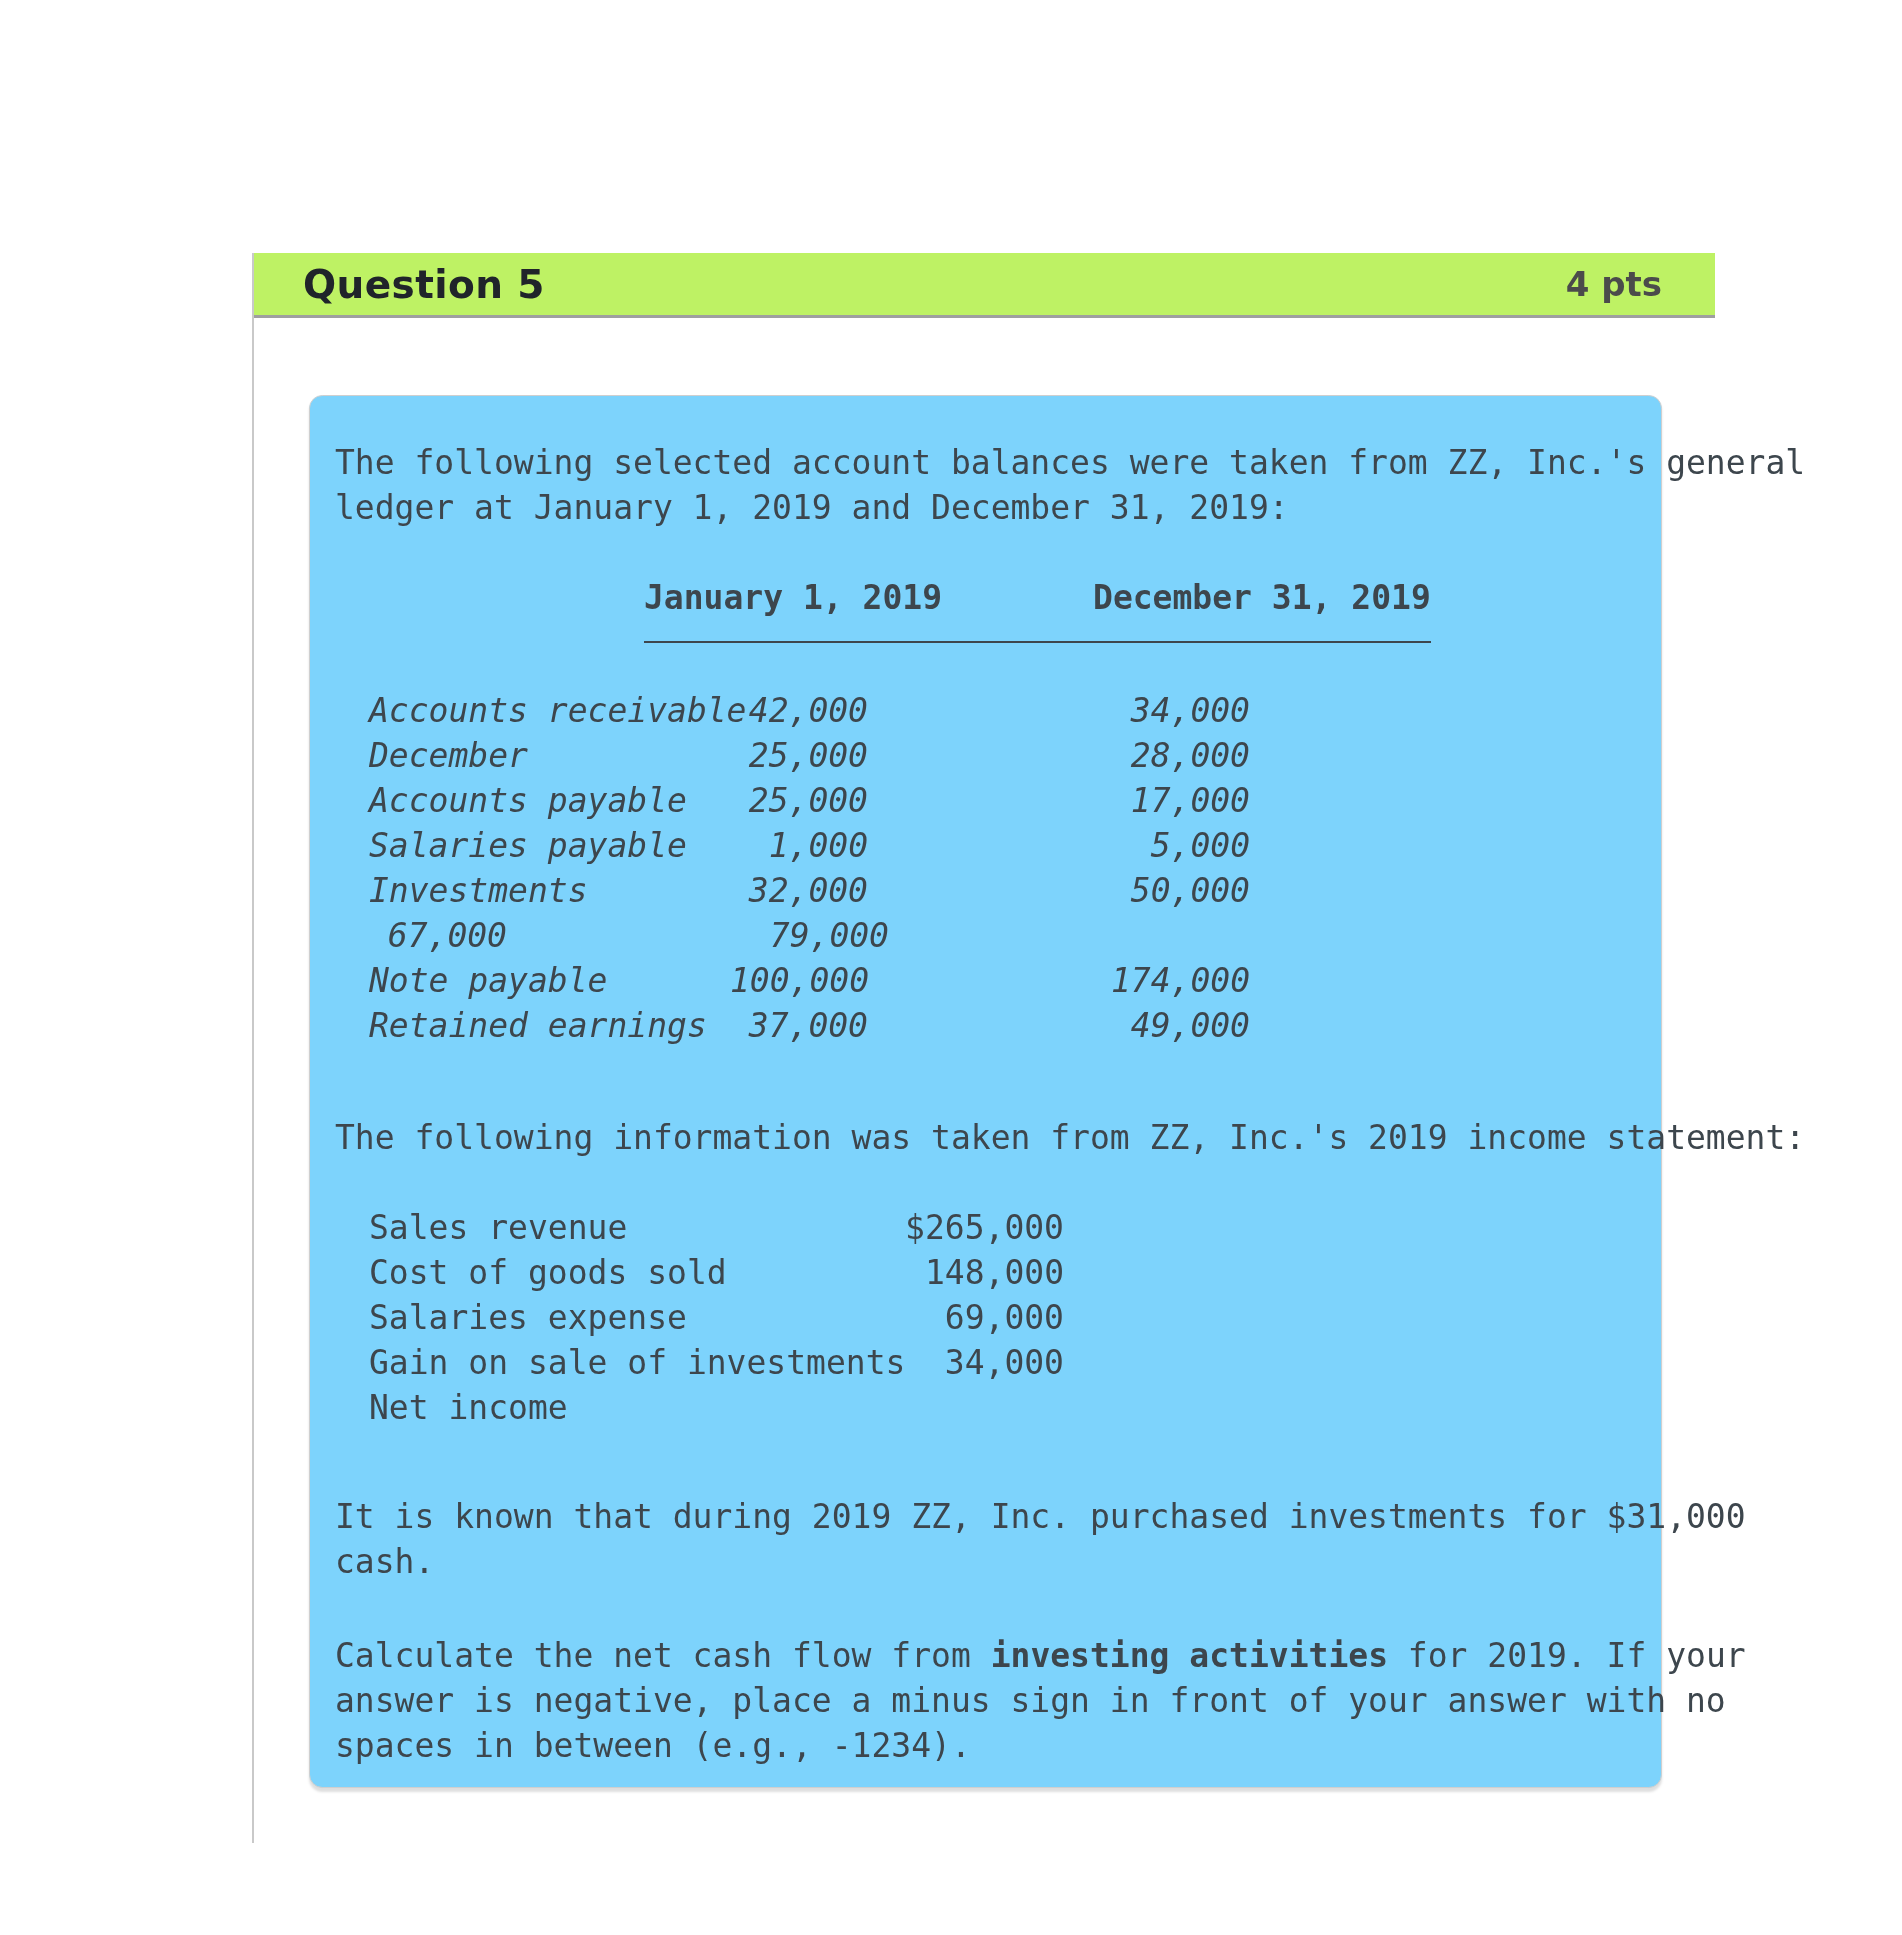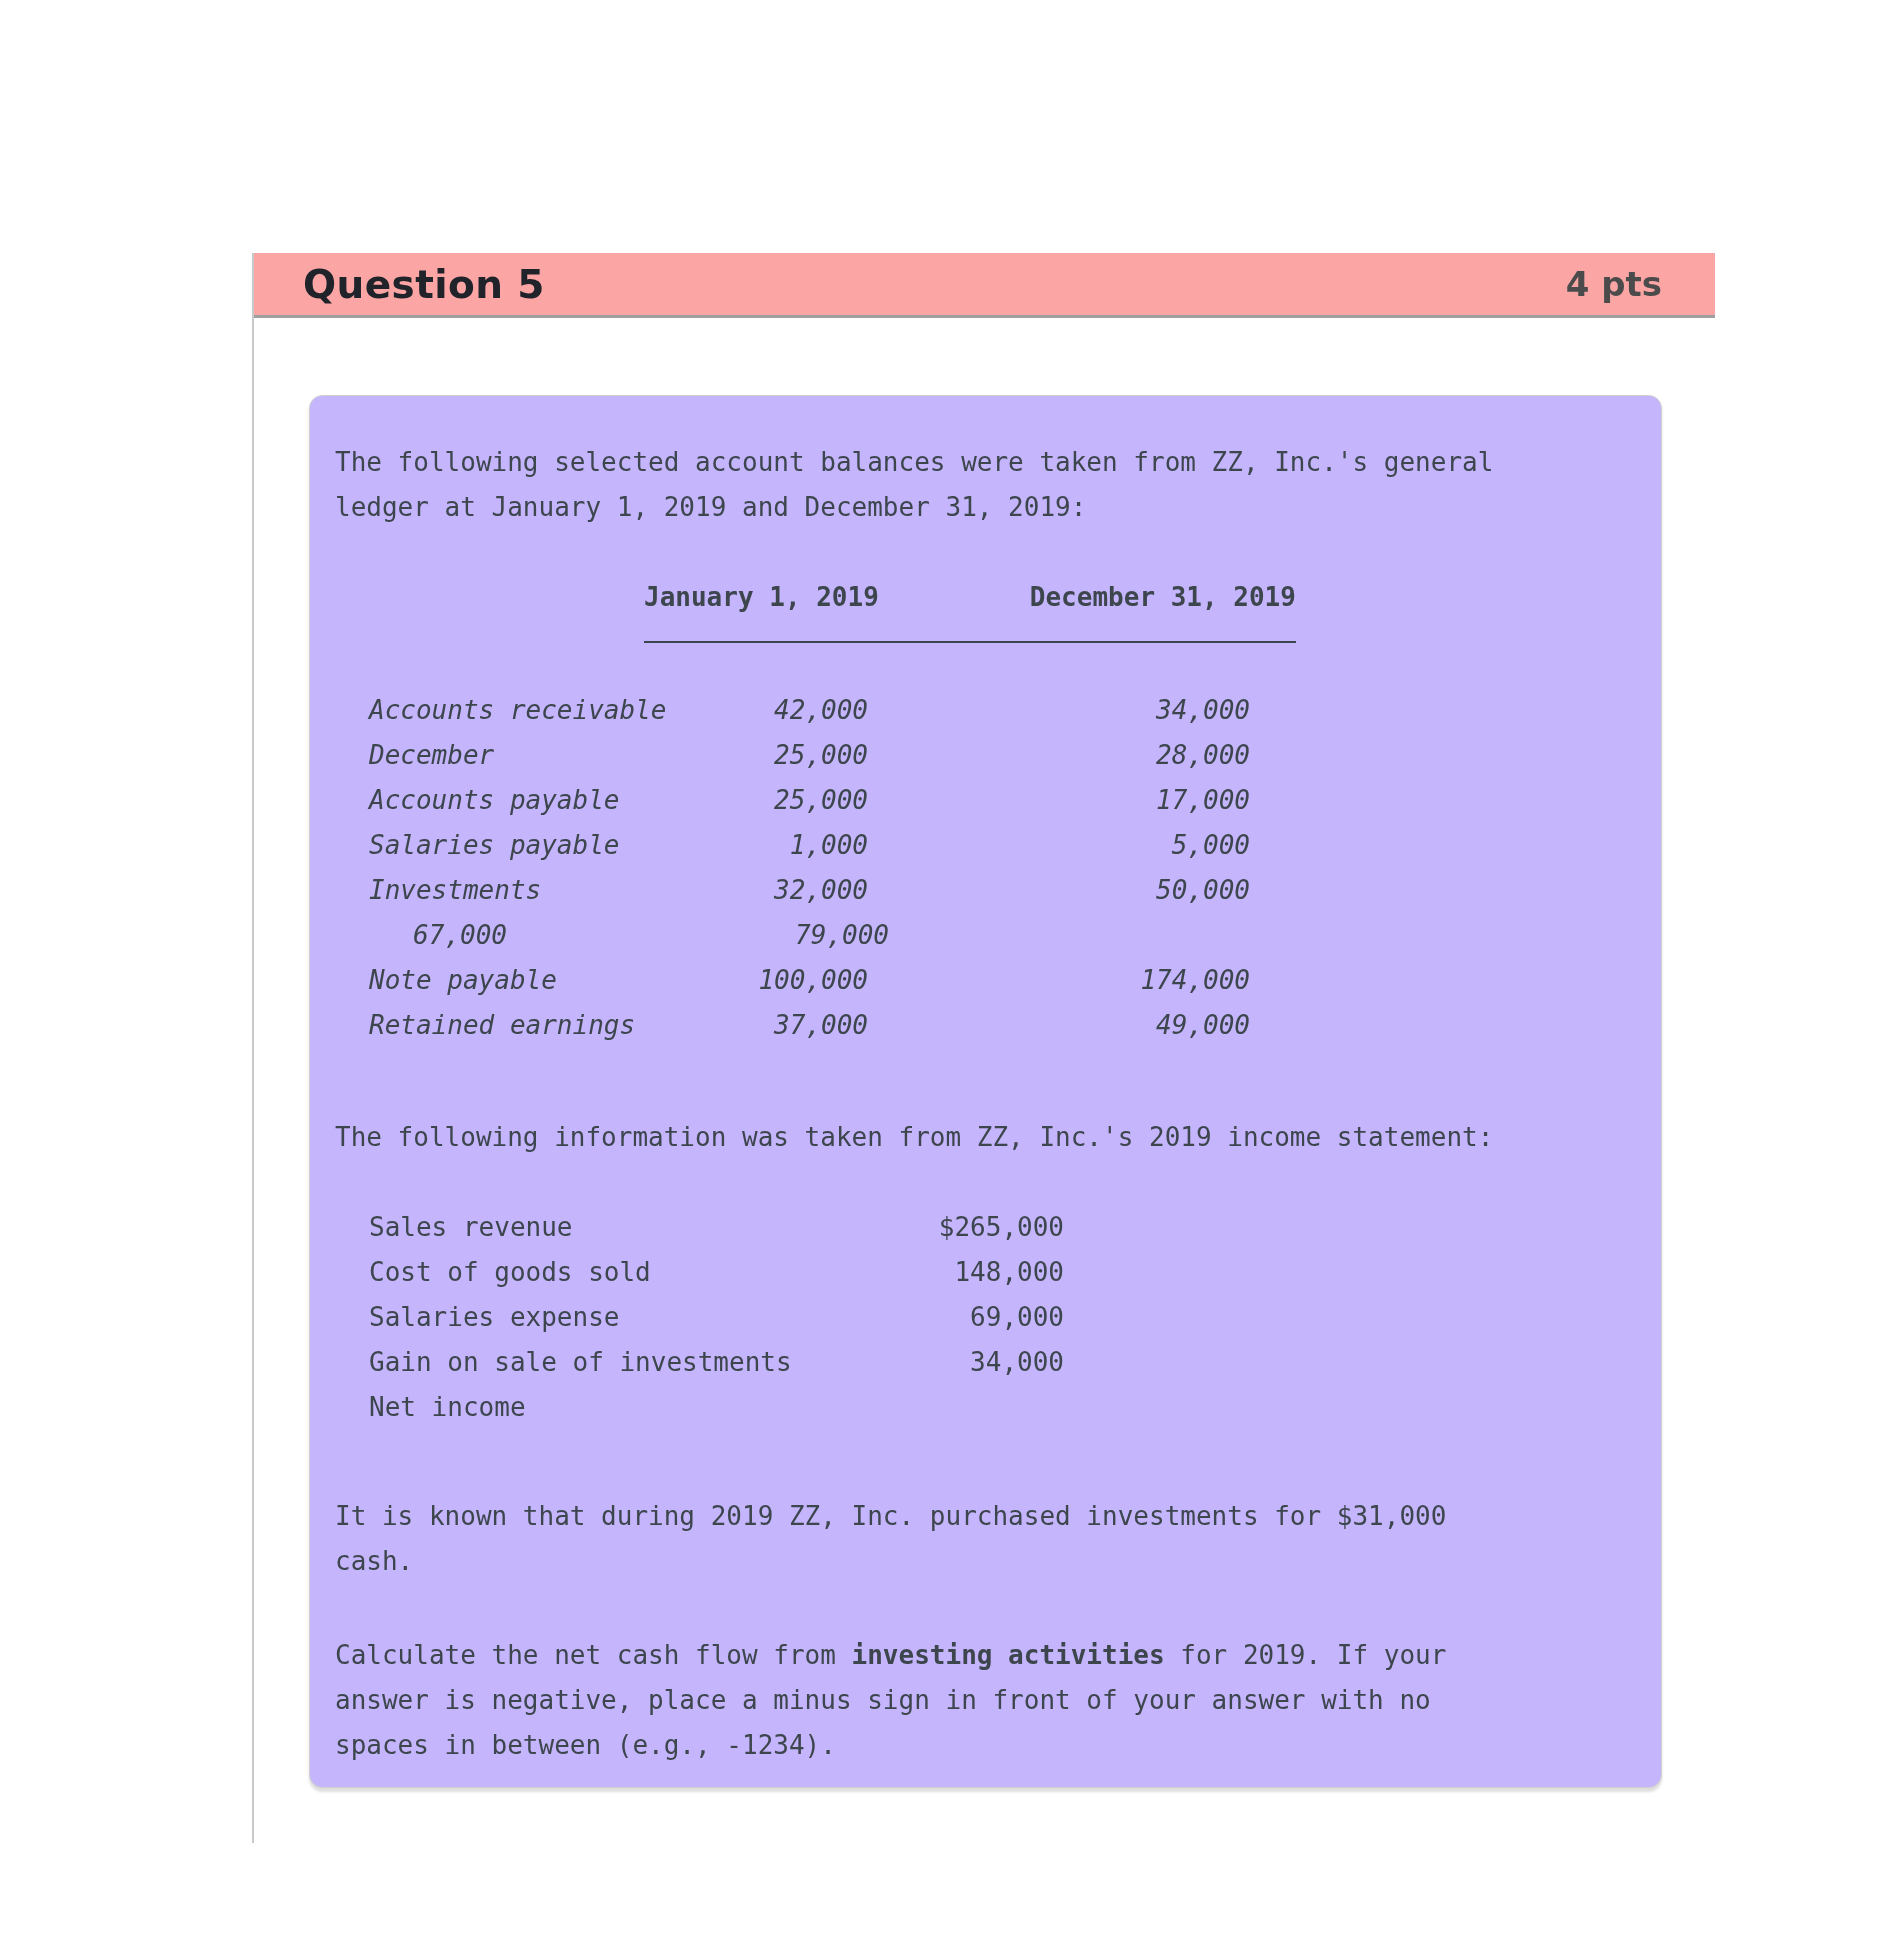--- a/index.html
+++ b/index.html
@@ -15,49 +15,49 @@
     position: absolute;
     left: 252px;
     top: 253px;
     width: 1463px;
     height: 1590px;
     border-left: 2.5px solid #c9c9c9;
     box-sizing: border-box;
   }
   .question-header {
     height: 65px;
-    background: #fca5a5;
+    background: #bef264;
     border-bottom: 3.4px solid #9f9f9f;
     display: flex;
     justify-content: space-between;
     align-items: center;
     padding: 0 53px 0 49px;
     box-sizing: border-box;
   }
   .question-title {
     font-size: 39px;
     font-weight: bold;
     color: #20242a;
     letter-spacing: 0.4px;
   }
   .question-points {
     font-size: 34px;
     font-weight: bold;
     color: #4b4b4b;
   }
   .qbox {
     margin: 77px 53px 0 55px;
-    background: #c4b5fd;
+    background: #7dd3fc;
     border: 1.7px solid #cfcfcf;
     border-radius: 13.4px;
     box-shadow: 0 3.4px 2.5px rgba(0,0,0,0.13);
     padding: 44px 25px 18.5px 25px;
     box-sizing: border-box;
     font-family: "DejaVu Sans Mono", monospace;
-    font-size: 26px;
+    font-size: 33px;
     line-height: 45px;
     color: #3d464d;
   }
   .line { white-space: pre; }
   .thead {
     margin: 45px 0 45px 309px;
     white-space: pre;
   }
   .th-underline {
     display: inline-block;

